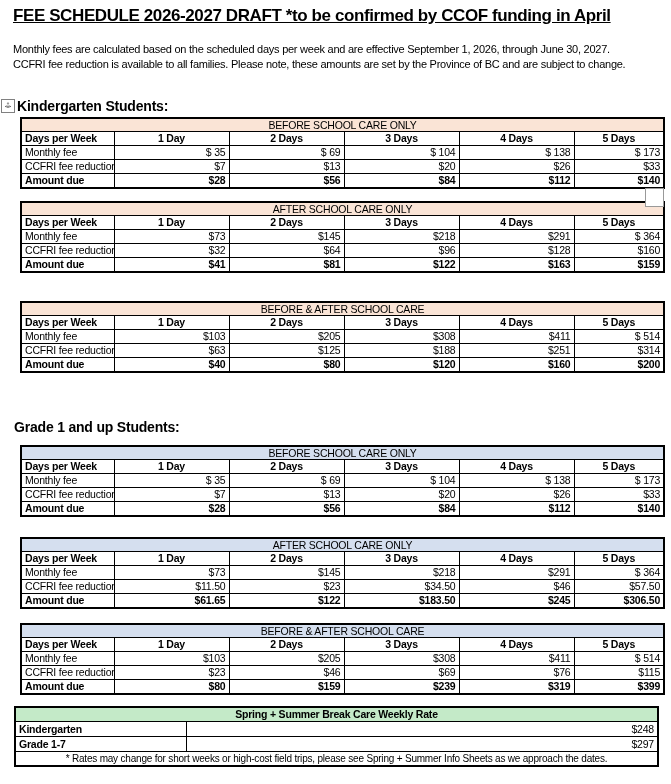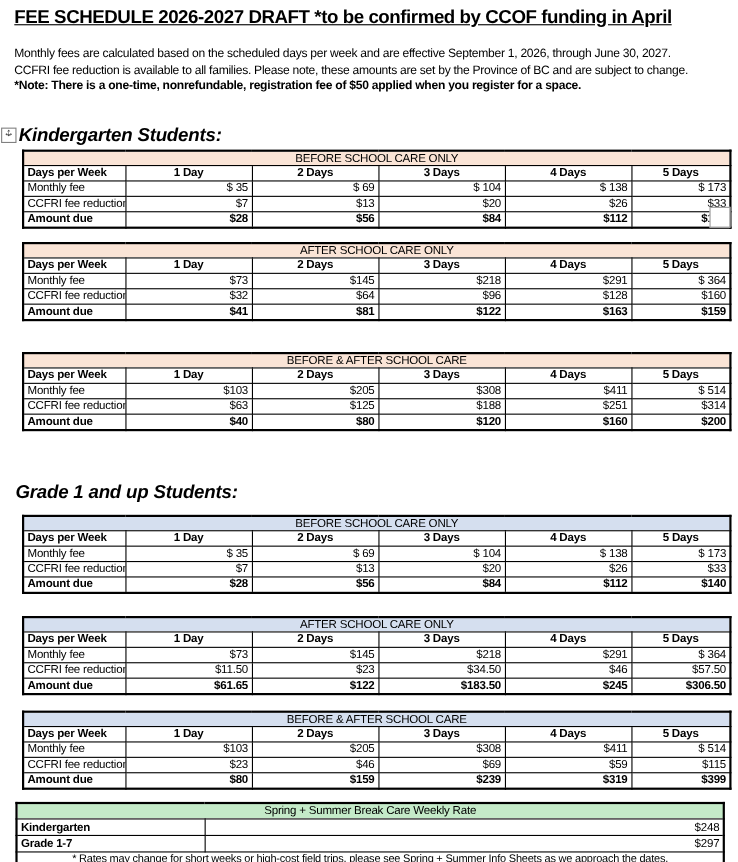--- a/index.html
+++ b/index.html
@@ -14,21 +14,21 @@
   .intro { margin:0 0 0 13px; font-size:11px; line-height:14.5px; letter-spacing:-0.25px; white-space:nowrap; }
   .intro.first { margin-top:16px; }
   .intro.bold { font-weight:bold; }
 
   .heading-row { display:flex; align-items:center; margin:27px 0 3px 1px; }
   .move-handle {
     position:relative; width:12px; height:12px; border:1px solid #808080;
     margin-right:2px; background:#fff; flex:0 0 auto;
   }
   .move-handle span { position:absolute; left:0; top:-1px; width:12px; height:12px; text-align:center; font-size:10px; line-height:12px; color:#333; }
-  .section-heading { font-size:17px; font-weight:bold; font-style:italic; margin:0; letter-spacing:-0.2px; }
+  .section-heading { font-size:14px; font-weight:bold; margin:0; letter-spacing:-0.2px; }
   .heading-row.no-icon { margin:46px 0 10px 14px;align-items:center; }
 
   .tables { margin-left:20px; }
   table.fee { border-collapse:collapse; table-layout:fixed; width:643px; border:2px solid #000; }
   #section-0 table.fee:nth-of-type(2) { margin-top:12px; }
   #section-0 table.fee:nth-of-type(3) { margin-top:28px; }
   #section-1 table.fee:nth-of-type(2) { margin-top:20px; }
   #section-1 table.fee:nth-of-type(3) { margin-top:14px; }
   table.fee col.c0 { width:93px; }
   table.fee col.c  { width:115px; }
@@ -44,40 +44,39 @@
   table.fee .val { text-align:right; }
   table.fee tr.amount td { font-weight:bold; }
 
   table.summary { border-collapse:collapse; table-layout:fixed; width:643px; border:2px solid #000; margin:11px 0 0 14px; }
   table.summary col.s0 { width:171px; }
   table.summary col.s1 { width:472px; }
   table.summary td {
     border:1px solid #000; font-size:10.5px; letter-spacing:-0.2px;
     padding:0 3px; height:14px; line-height:14px; white-space:nowrap; overflow:hidden;
   }
-  table.summary .band { text-align:center; font-weight:normal; height:13px; line-height:13px;margin-left:13px; }
+  table.summary .band { text-align:center; font-weight:bold; height:13px; line-height:13px;margin-left:13px; }
   table.summary .label { font-weight:bold; text-align:left; }
   table.summary .value { text-align:right; }
   table.summary .footnote { text-align:center; font-size:10px; height:13px; line-height:13px; }
 
   .anchor-box {
     position:absolute; left:645px; top:188px; width:17px; height:17px;
     border:1px solid #999; background:#fff;
   }
 </style>
 </head>
 <body>
 
 <div class="page">
 
   <h1 class="title">FEE SCHEDULE 2026-2027 DRAFT *to be confirmed by CCOF funding in April</h1>
 
   <p class="intro first">Monthly fees are calculated based on the scheduled days per week and are effective September 1, 2026, through June 30, 2027.</p>
   <p class="intro">CCFRI fee reduction is available to all families. Please note, these amounts are set by the Province of BC and are subject to change.</p>
-  <p class="intro bold">*Note: There is a one-time, nonrefundable, registration fee of $50 applied when you register for a space.</p>
 
   <section id="section-0">
     <div class="heading-row">
       <span class="move-handle">
         <span>↔</span>
         <span>↕</span>
       </span>
       <h2 class="section-heading">Kindergarten Students:</h2>
     </div>
     <div class="tables">
@@ -351,21 +350,21 @@
               <td class="val">$205</td>
               <td class="val">$308</td>
               <td class="val">$411</td>
               <td class="val">$ 514</td>
             </tr>
             <tr class="">
               <td class="label">CCFRI fee reduction</td>
               <td class="val">$23</td>
               <td class="val">$46</td>
               <td class="val">$69</td>
-              <td class="val">$59</td>
+              <td class="val">$76</td>
               <td class="val">$115</td>
             </tr>
             <tr class="amount">
               <td class="label">Amount due</td>
               <td class="val">$80</td>
               <td class="val">$159</td>
               <td class="val">$239</td>
               <td class="val">$319</td>
               <td class="val">$399</td>
             </tr>

